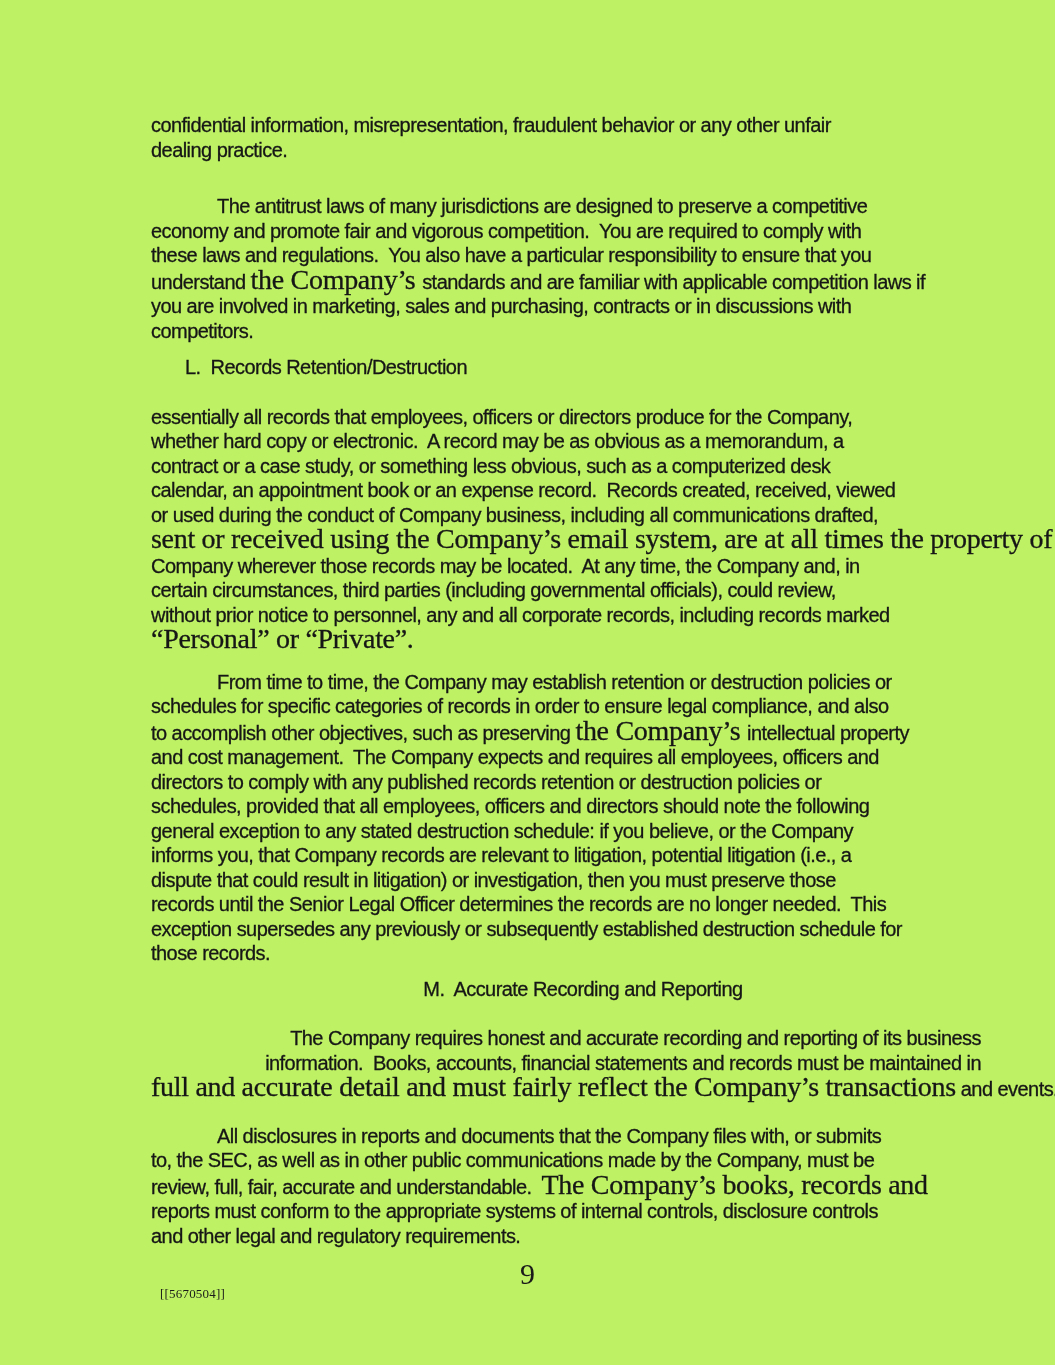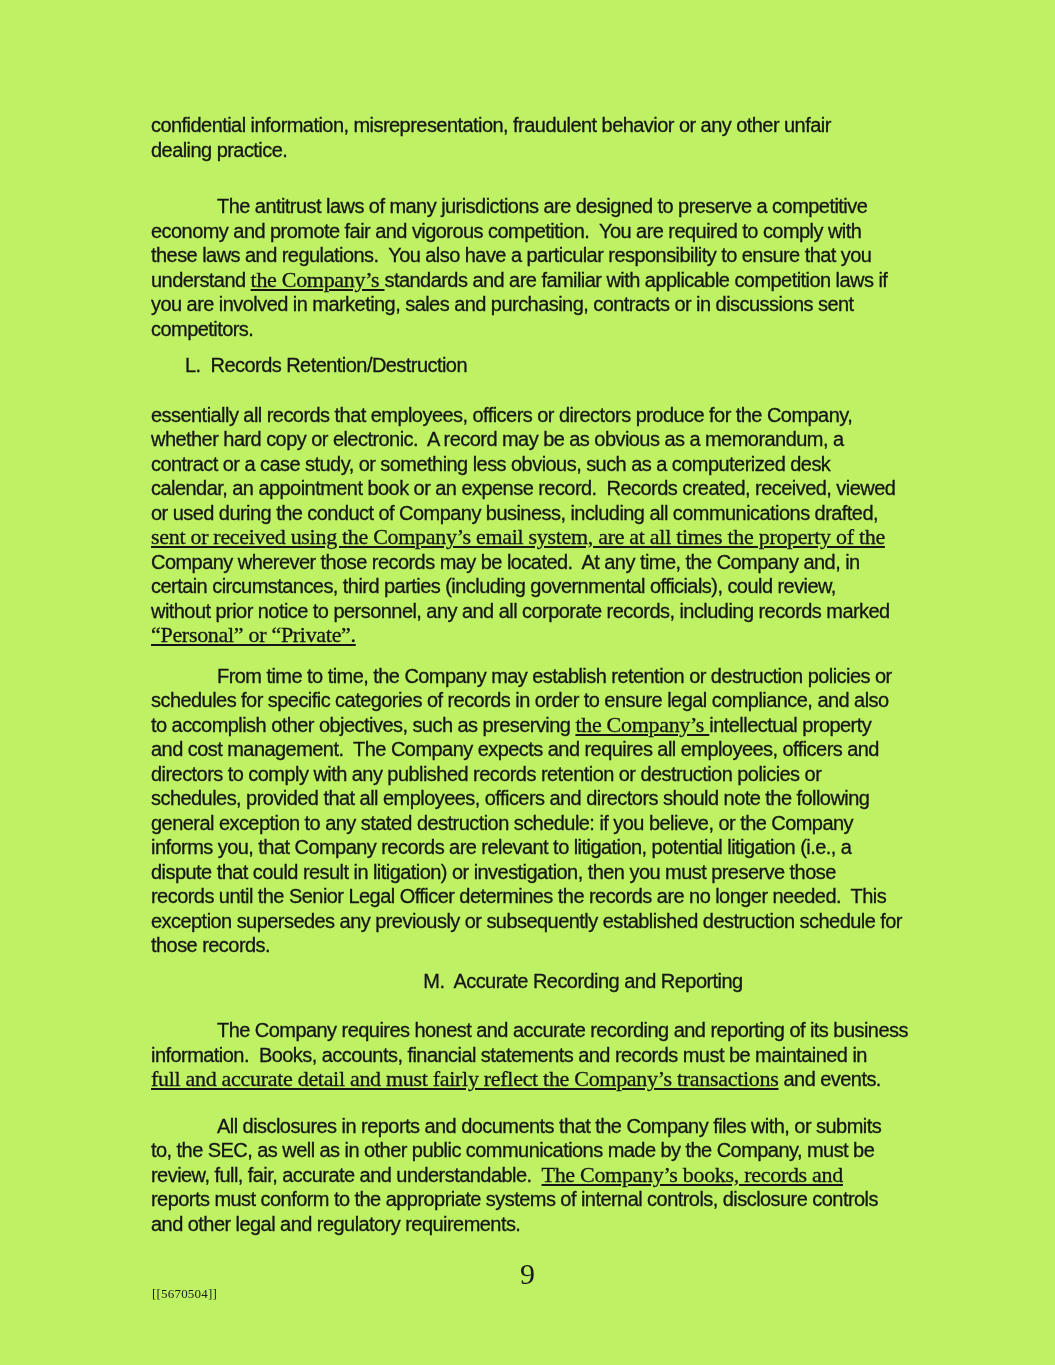--- a/index.html
+++ b/index.html
@@ -20,48 +20,47 @@
     -webkit-text-stroke: 0.3px;
   }
   .line {
     white-space: pre;
     font-size: 20px;
     line-height: 24.5px;
     letter-spacing: -0.55px;
   }
   .serif {
     font-family: "Liberation Serif", serif;
-    font-size: 22px;
+    font-size: 28px;
     letter-spacing: -0.3px;
-    text-decoration: underline;
   }
   .first-indent { padding-left: 66px; }
   .heading { padding-left: 34px; }
   .content > div:nth-child(1) { margin-top: 0; }
   .content > div:nth-child(2) { margin-top: 32px; }
   .content > div:nth-child(3) { margin-top: 12px; }
   .content > div:nth-child(4) { margin-top: 25px; }
   .content > div:nth-child(5) { margin-top: 16px; }
   .content > div:nth-child(6) { margin-top: 11px; text-align: center; }
-  .content > div:nth-child(7) { margin-top: 25px; }
+  .content > div:nth-child(7) { margin-top: 25px; text-align: right; }
   .content > div:nth-child(8) { margin-top: 22px; }
   .page-number {
     position: absolute;
     left: 0;
     right: 0;
     top: 1258px;
     text-align: center;
     font-family: "Liberation Serif", serif;
     font-size: 30px;
     line-height: 32px;
     color: #1a1a1a;
   }
   .doc-id {
     position: absolute;
-    left: 152px;
+    left: 160px;
     top: 1286px;
     font-family: "Liberation Serif", serif;
     font-size: 13px;
     letter-spacing: 0.2px;
     color: #1a1a1a;
   }
 </style>
 </head>
 <body>
 
@@ -69,21 +68,21 @@
   <div class="content" id="doc">
       <div class="block paragraph-block">
         <div class="line"><span>confidential information, misrepresentation, fraudulent behavior or any other unfair</span></div>
         <div class="line"><span>dealing practice.</span></div>
       </div>
       <div class="block paragraph-block">
         <div class="line first-indent"><span>The antitrust laws of many jurisdictions are designed to preserve a competitive</span></div>
         <div class="line"><span>economy and promote fair and vigorous competition.  You are required to comply with</span></div>
         <div class="line"><span>these laws and regulations.  You also have a particular responsibility to ensure that you</span></div>
         <div class="line"><span>understand </span><span class="serif">the Company’s </span><span>standards and are familiar with applicable competition laws if</span></div>
-        <div class="line"><span>you are involved in marketing, sales and purchasing, contracts or in discussions sent</span></div>
+        <div class="line"><span>you are involved in marketing, sales and purchasing, contracts or in discussions with</span></div>
         <div class="line"><span>competitors.</span></div>
       </div>
       <div class="block heading-block">
         <div class="line heading"><span>L.  Records Retention/Destruction</span></div>
       </div>
       <div class="block paragraph-block">
         <div class="line"><span>essentially all records that employees, officers or directors produce for the Company,</span></div>
         <div class="line"><span>whether hard copy or electronic.  A record may be as obvious as a memorandum, a</span></div>
         <div class="line"><span>contract or a case study, or something less obvious, such as a computerized desk</span></div>
         <div class="line"><span>calendar, an appointment book or an expense record.  Records created, received, viewed</span></div>

